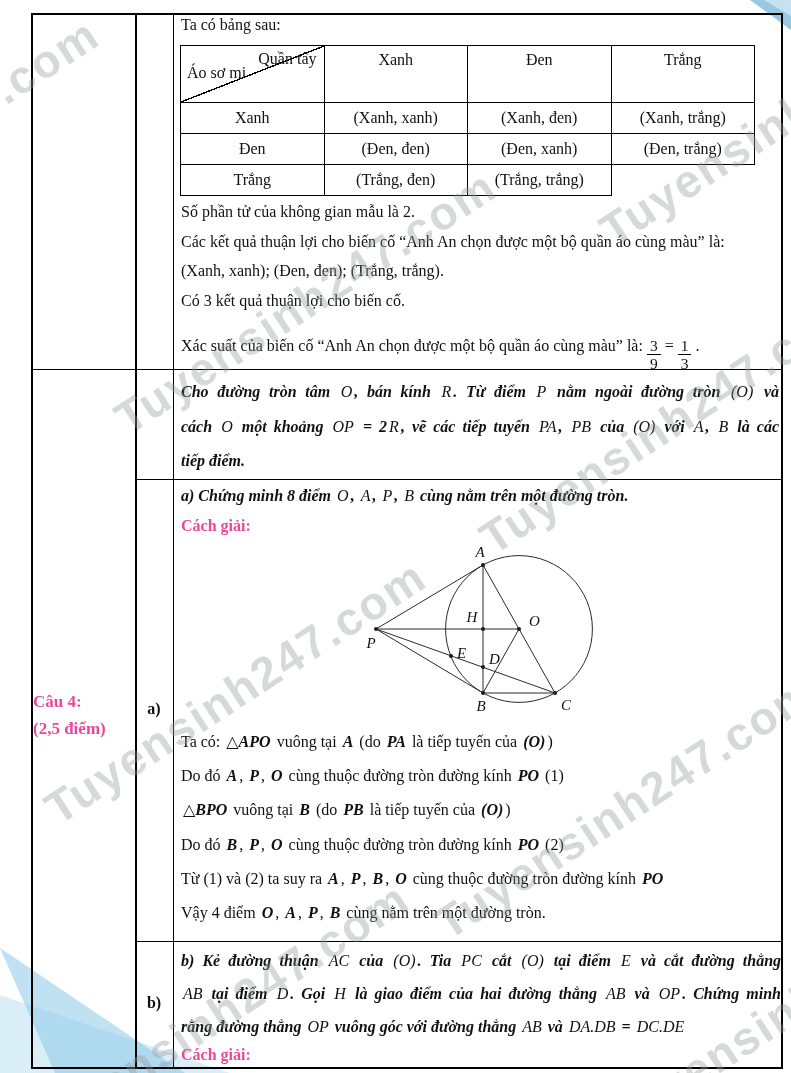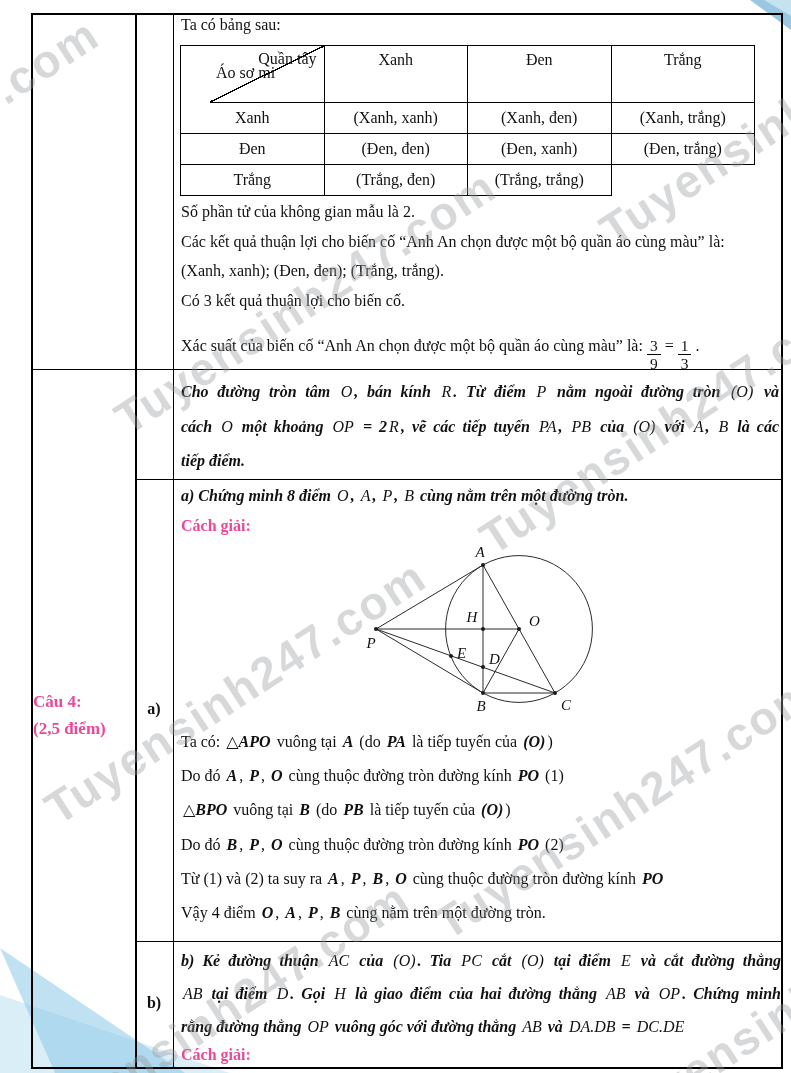--- a/index.html
+++ b/index.html
@@ -24,21 +24,21 @@
   .frac .den{border-top:1.4px solid #000;padding:0 3px;}
   .frac .num{padding:0 3px;}
   .frac-line{display:flex;align-items:flex-start;margin-top:20px;}
   
   .ptable{position:absolute;left:180px;top:45px;width:575px;display:grid;
         grid-template-columns:25% 25% 25% 25%;border-left:1px solid #000;border-top:1px solid #000;
         box-sizing:border-box;}
   .pcell{border-right:1px solid #000;border-bottom:1px solid #000;display:flex;
         align-items:center;justify-content:center;height:30px;box-sizing:content-box;}
   .phead{height:57px;align-items:flex-start;padding-top:5px;box-sizing:border-box;height:57px;}
-  .pcorner{position:relative;display:block;height:57px;box-sizing:border-box;margin-left:29px;}
+  .pcorner{position:relative;display:block;height:57px;box-sizing:border-box;}
   .diag{position:absolute;left:0;top:0;right:0;bottom:0;
         background:linear-gradient(to bottom right,transparent calc(50% - 0.7px),#000 calc(50% - 0.7px),#000 calc(50% + 0.7px),transparent calc(50% + 0.7px));}
   .corner-top{position:absolute;top:4px;right:7px;}
   .corner-bottom{position:absolute;bottom:20px;left:6px;}
   
   .q-label{position:absolute;left:33px;top:688px;width:102px;
         font-size:17px;line-height:27px;}
   .part-label{position:absolute;left:135px;width:38px;text-align:center;font-weight:bold;line-height:24px;}
   
   .wm{position:absolute;font-family:"Liberation Sans","DejaVu Sans",sans-serif;font-weight:bold;

